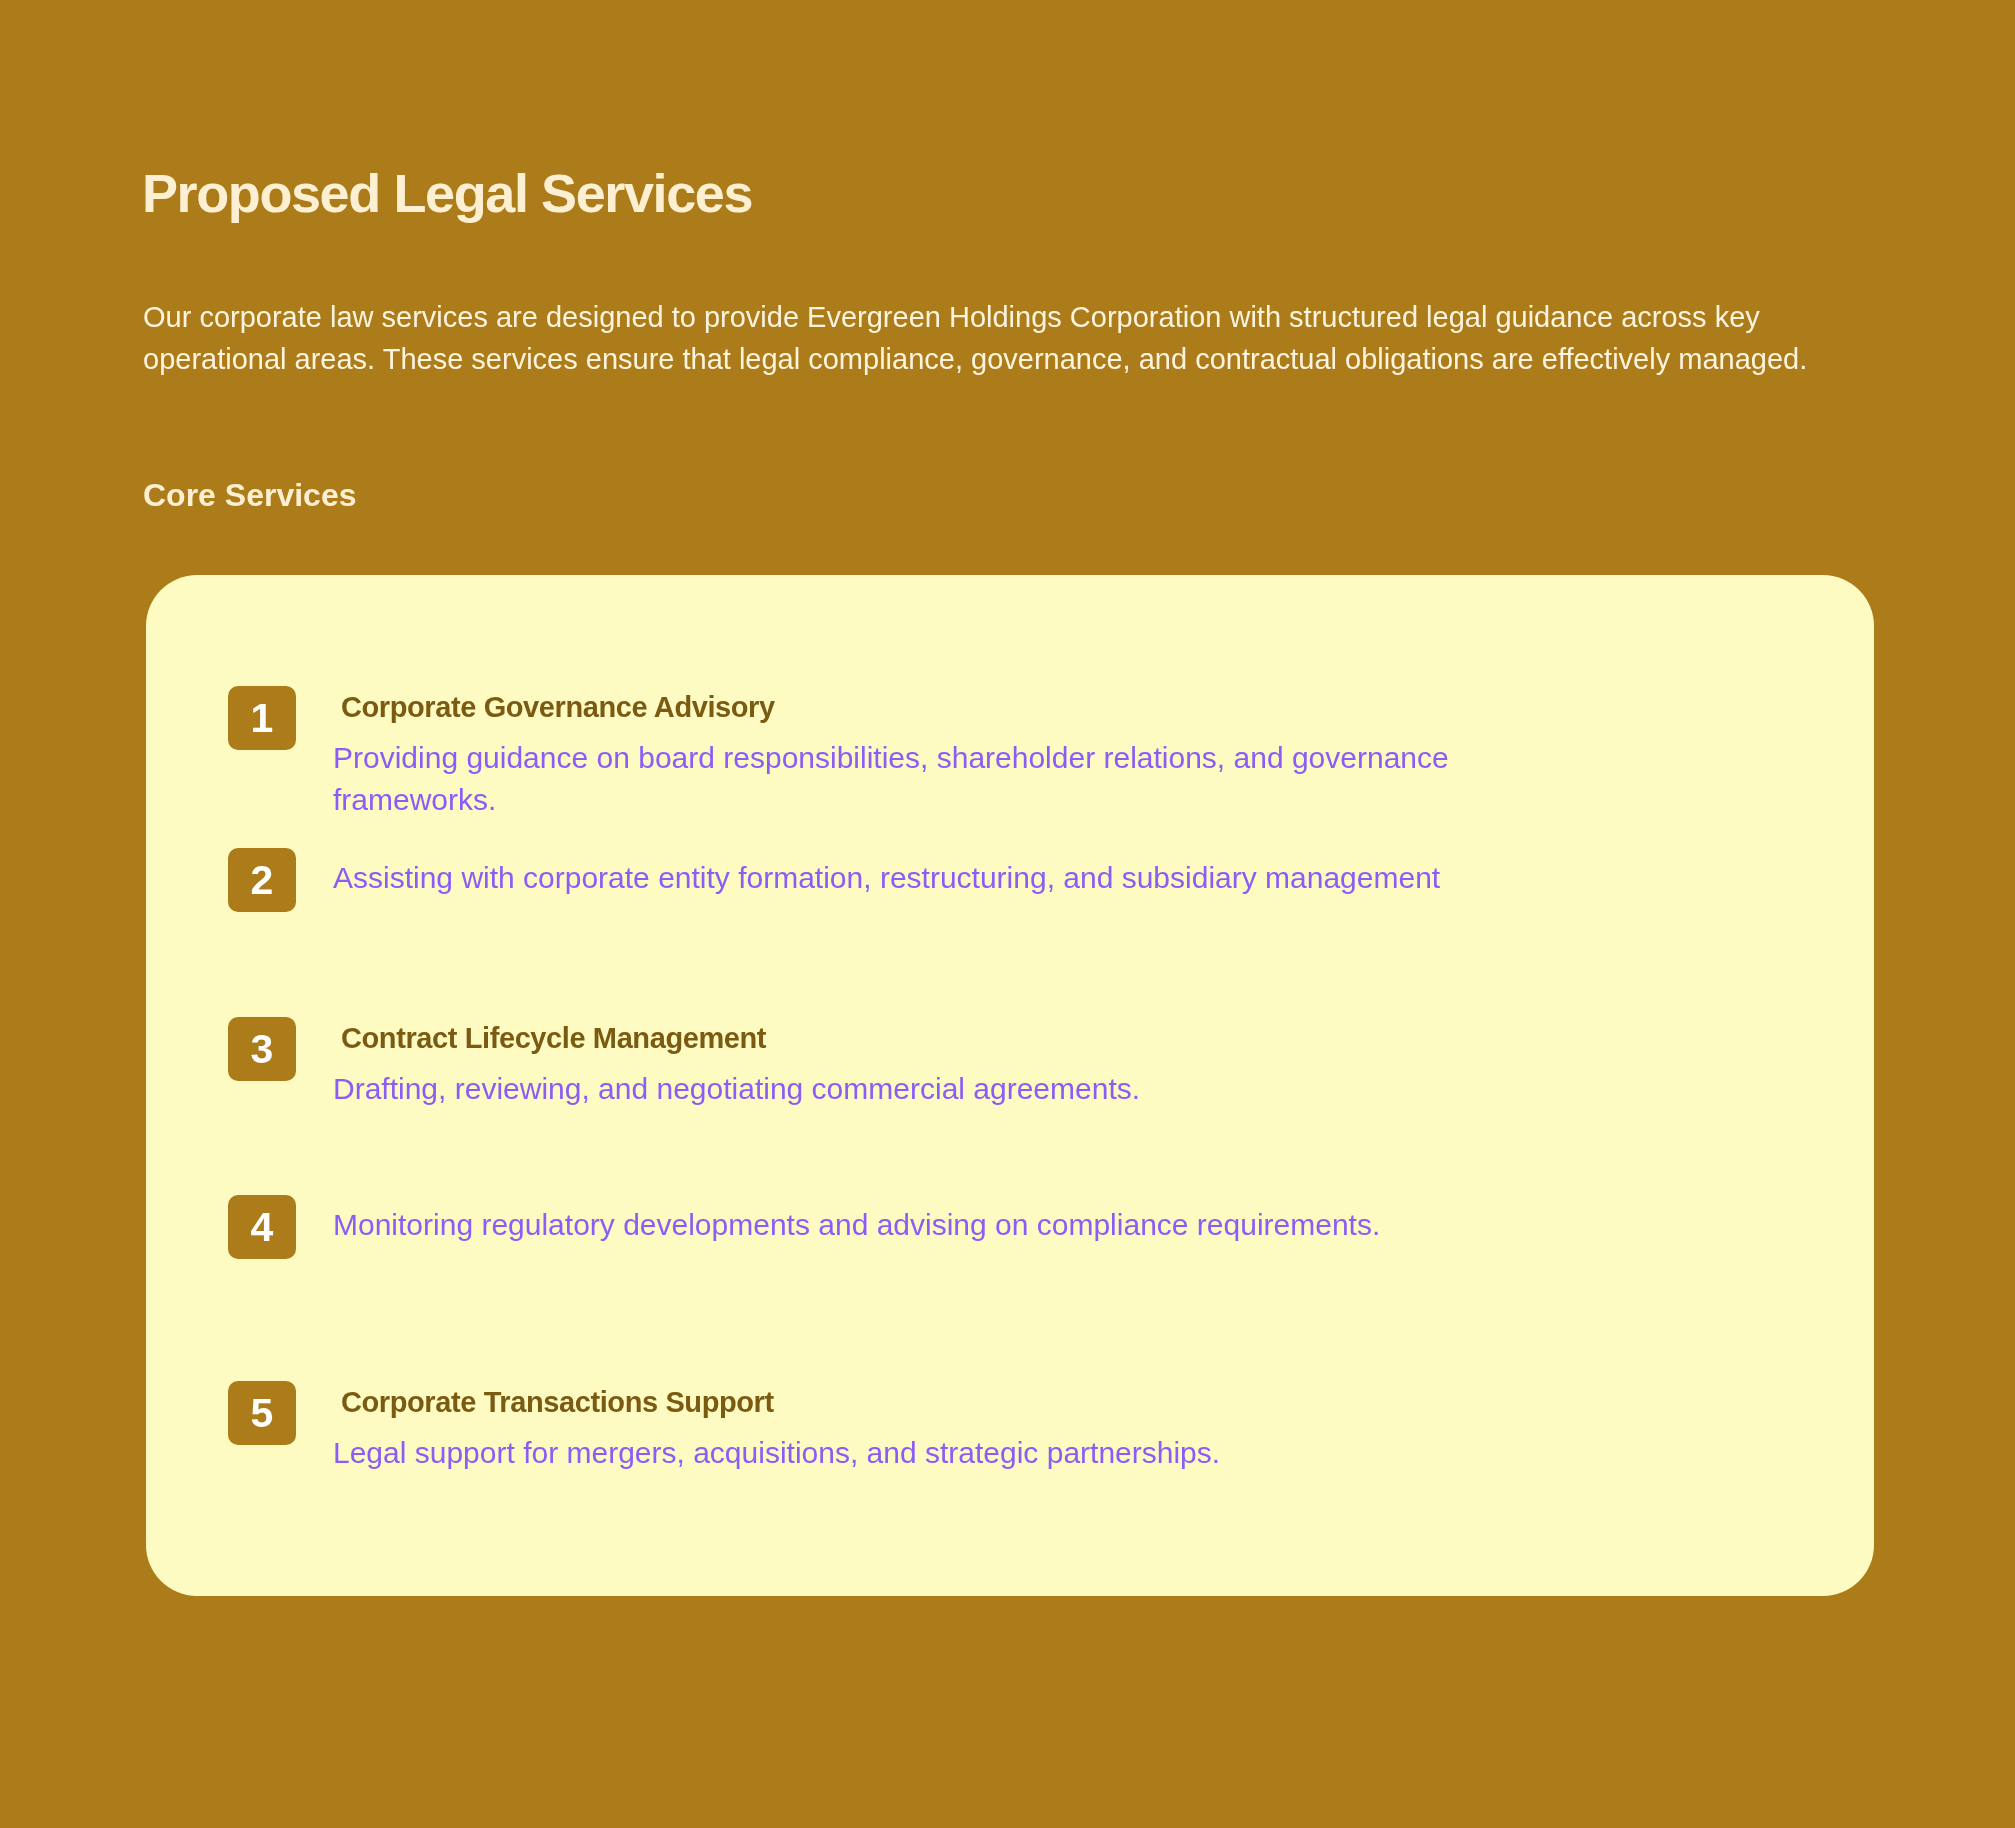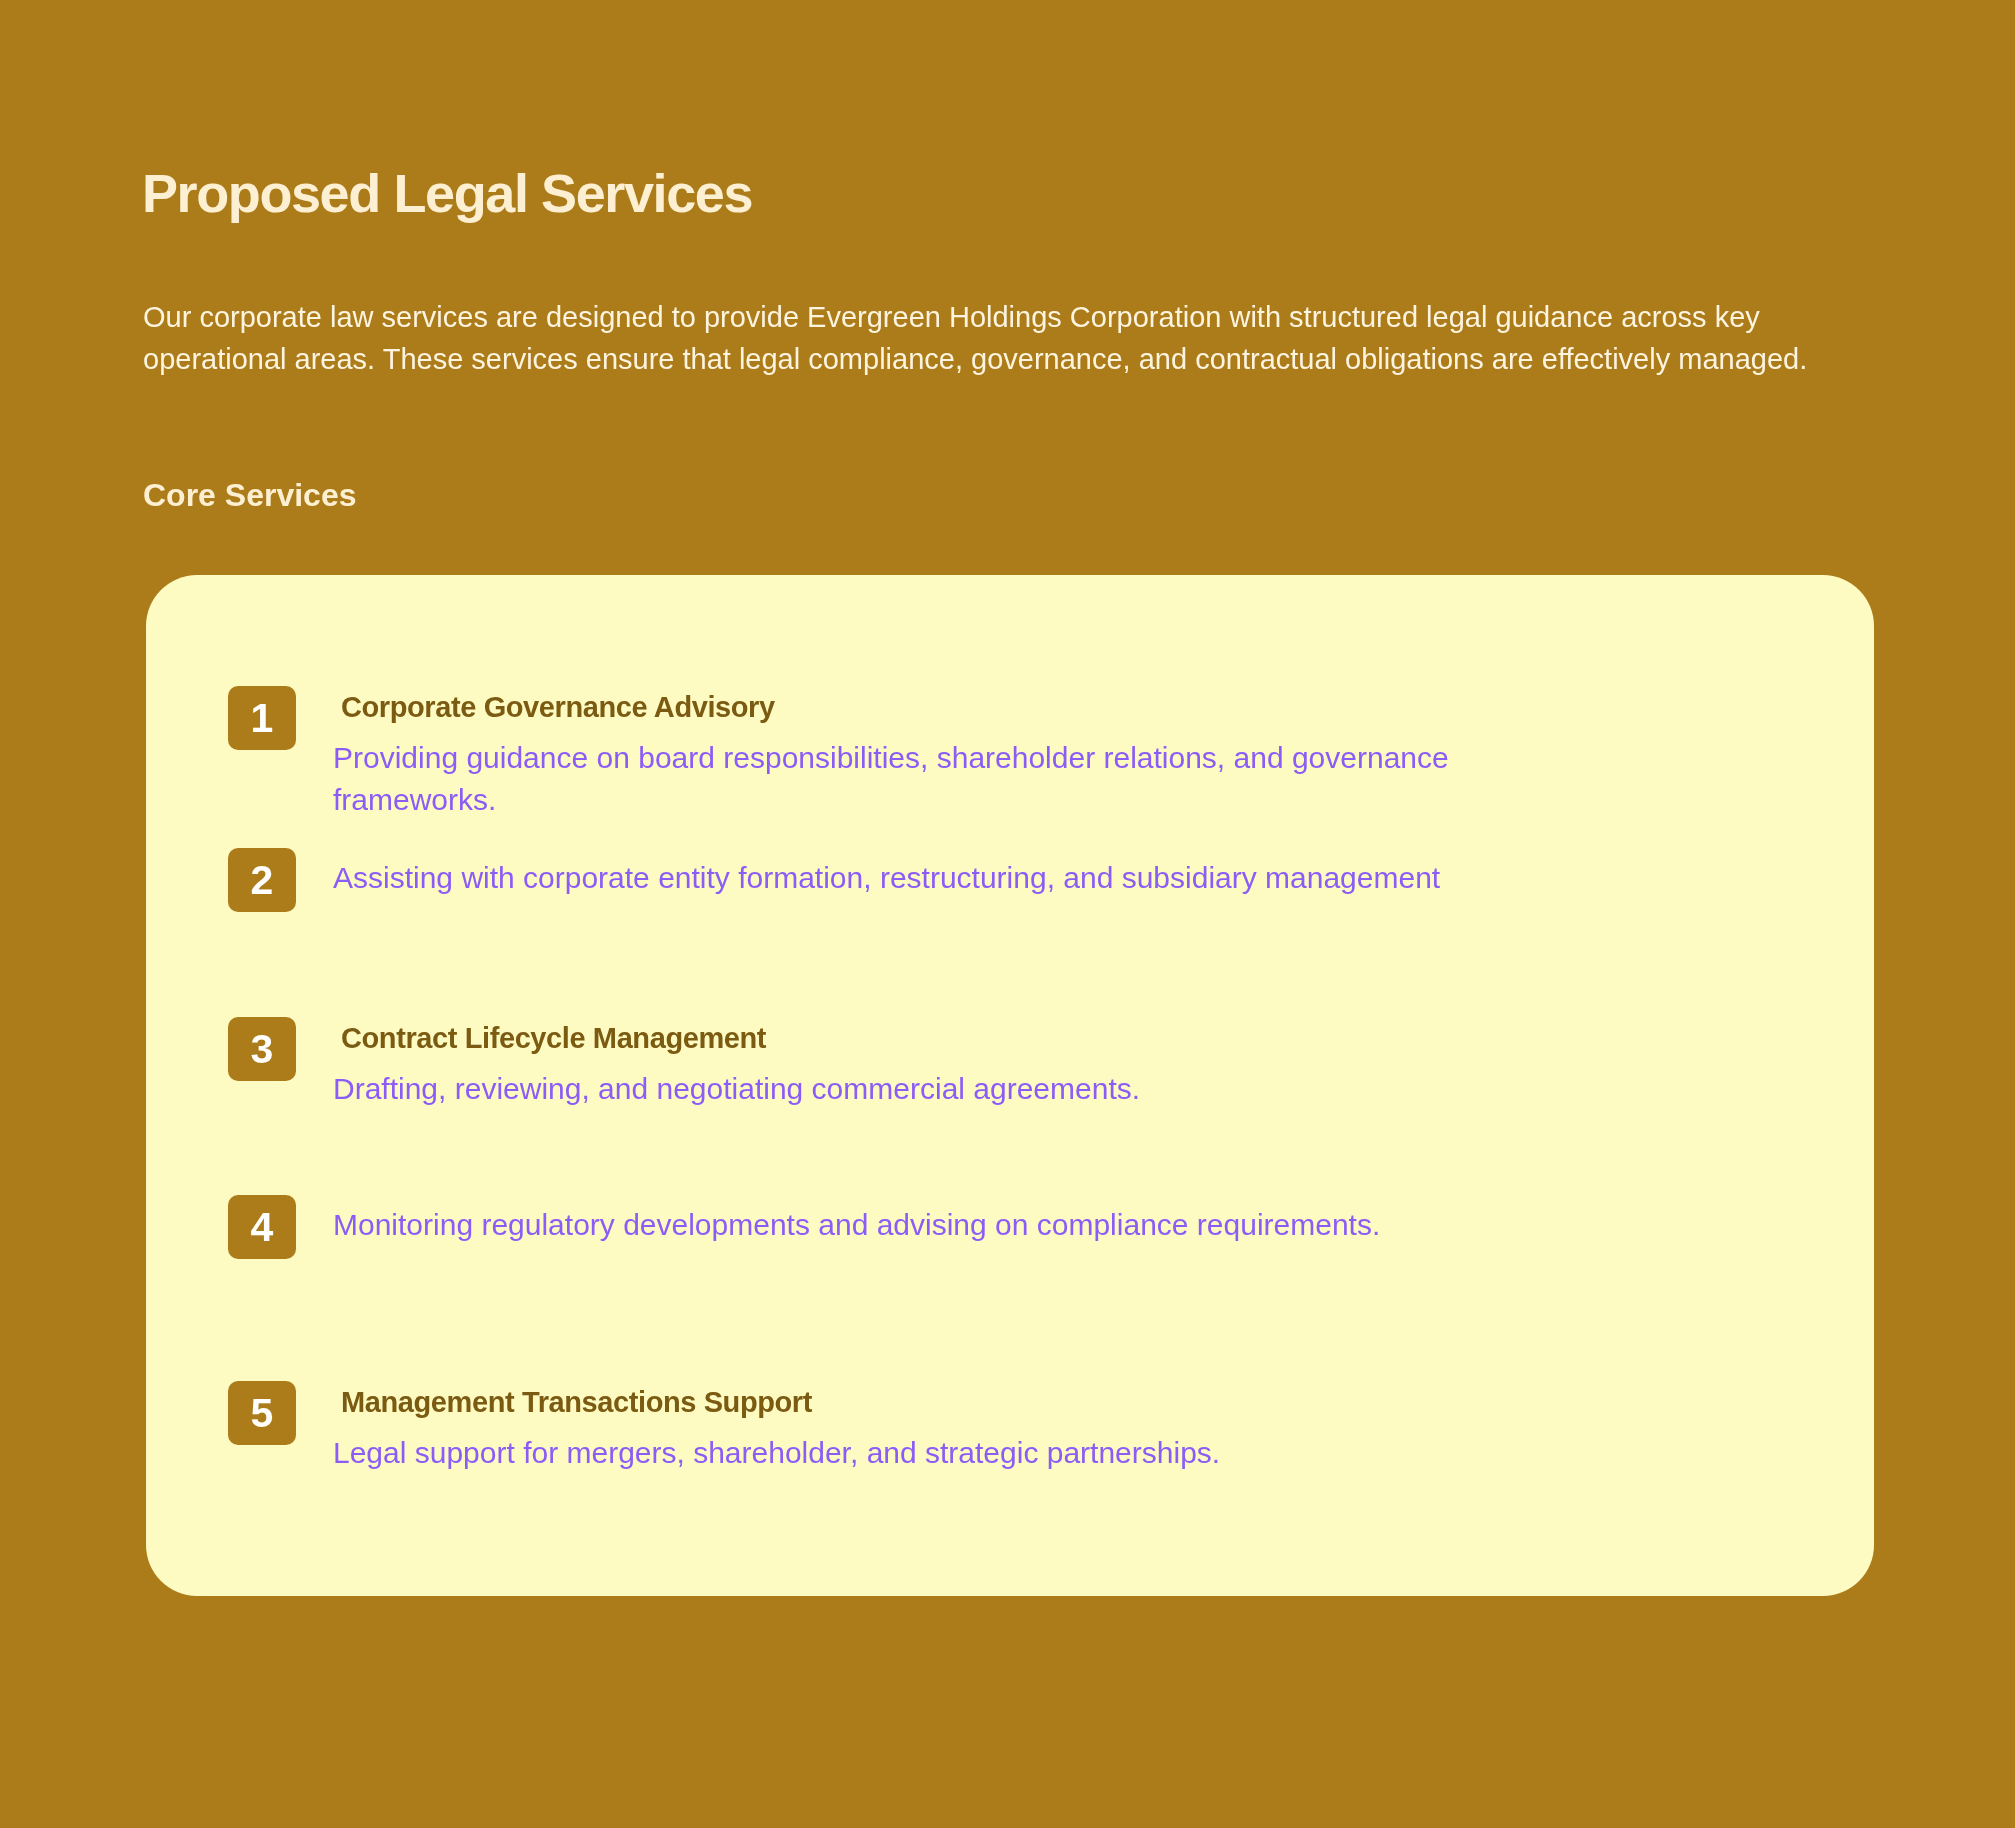--- a/index.html
+++ b/index.html
@@ -136,19 +136,19 @@
   <div class="service" style="top:620px;">
     <div class="badge">4</div>
     <div class="service-body">
       <p class="service-desc">Monitoring regulatory developments and advising on compliance requirements.</p>
     </div>
   </div>
 
   <div class="service" style="top:806px;">
     <div class="badge">5</div>
     <div class="service-body">
-      <h3 class="service-title">Management Transactions Support</h3>
-      <p class="service-desc">Legal support for mergers, shareholder, and strategic partnerships.</p>
+      <h3 class="service-title">Corporate Transactions Support</h3>
+      <p class="service-desc">Legal support for mergers, acquisitions, and strategic partnerships.</p>
     </div>
   </div>
 
 </div>
 
 
 </body></html>

